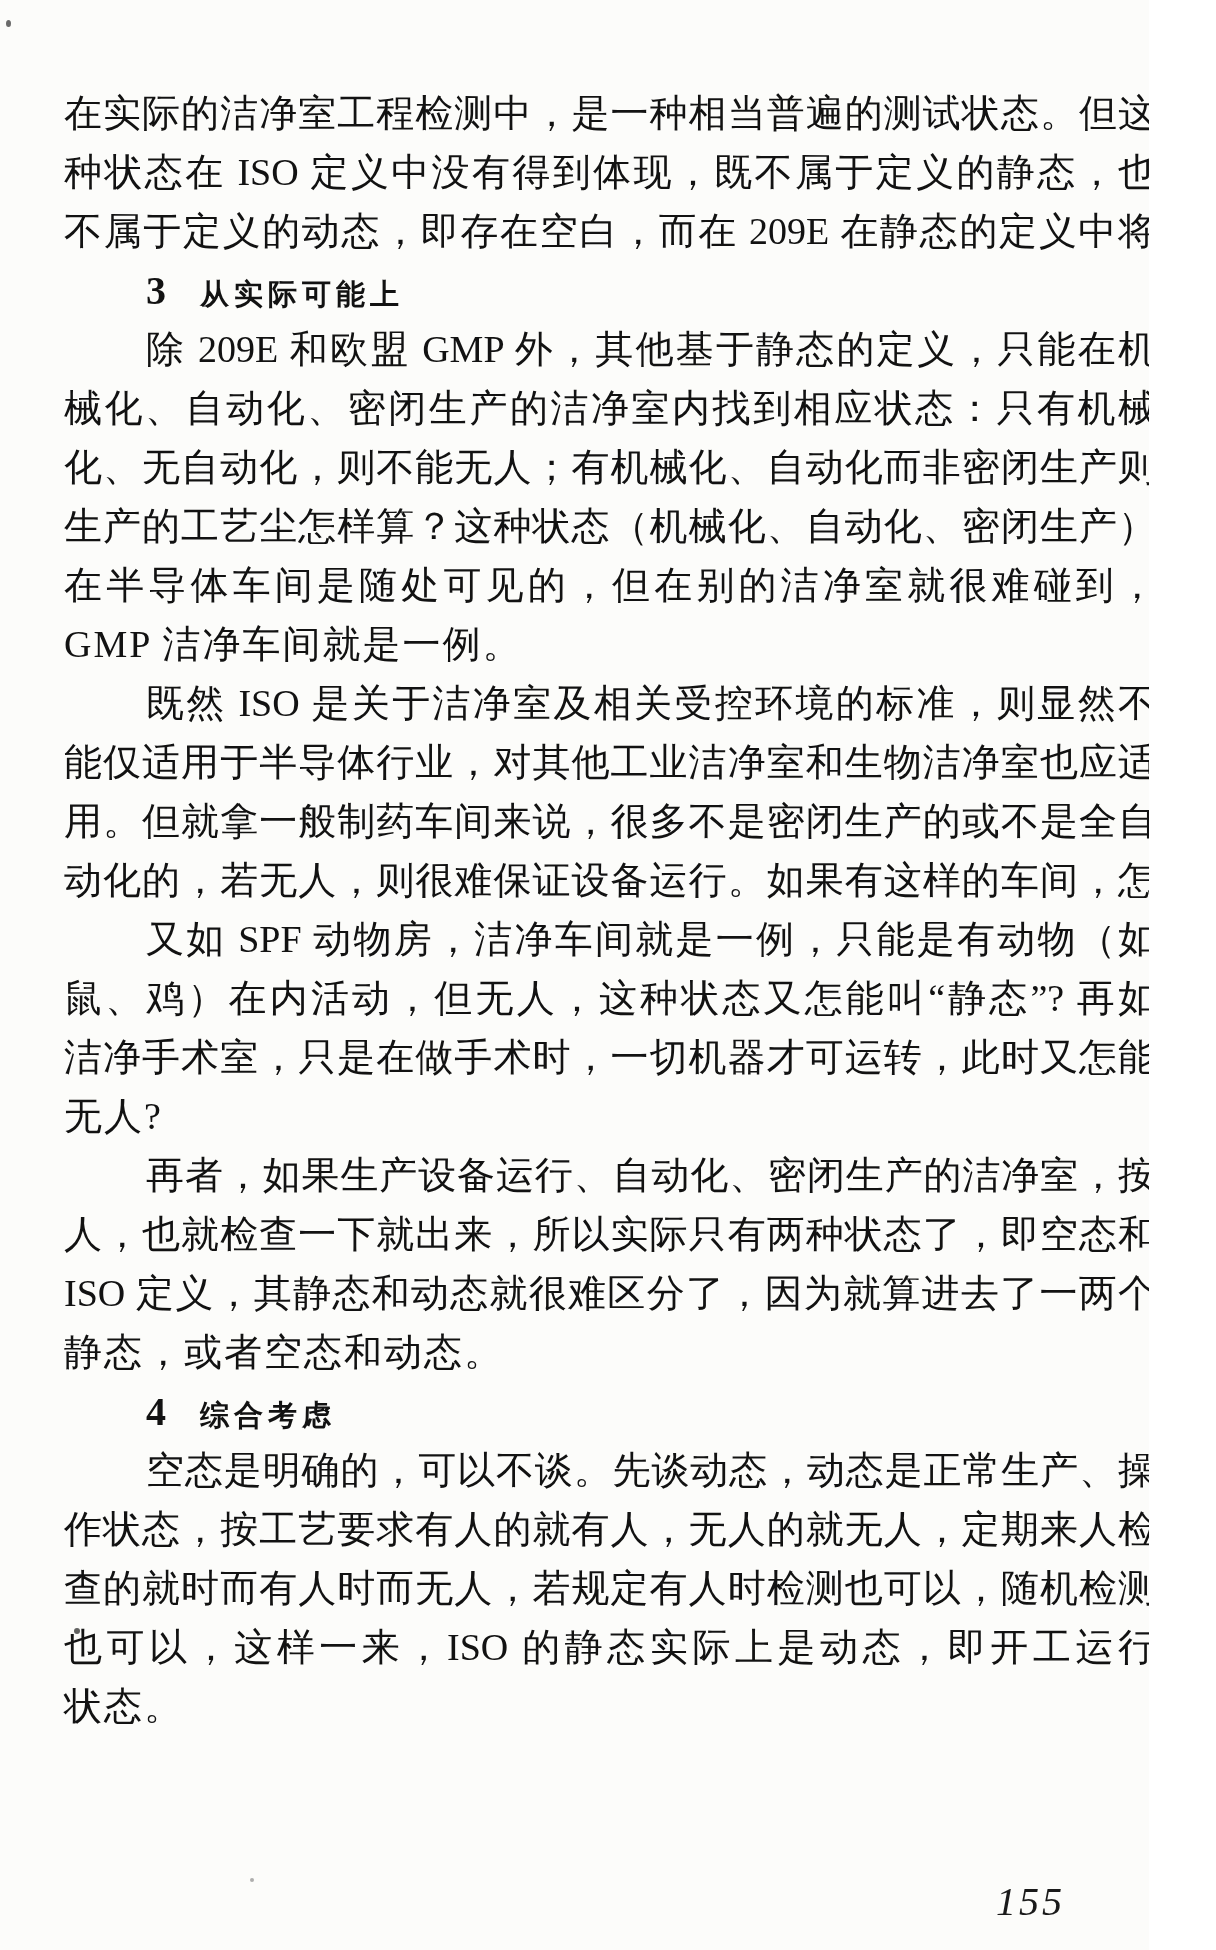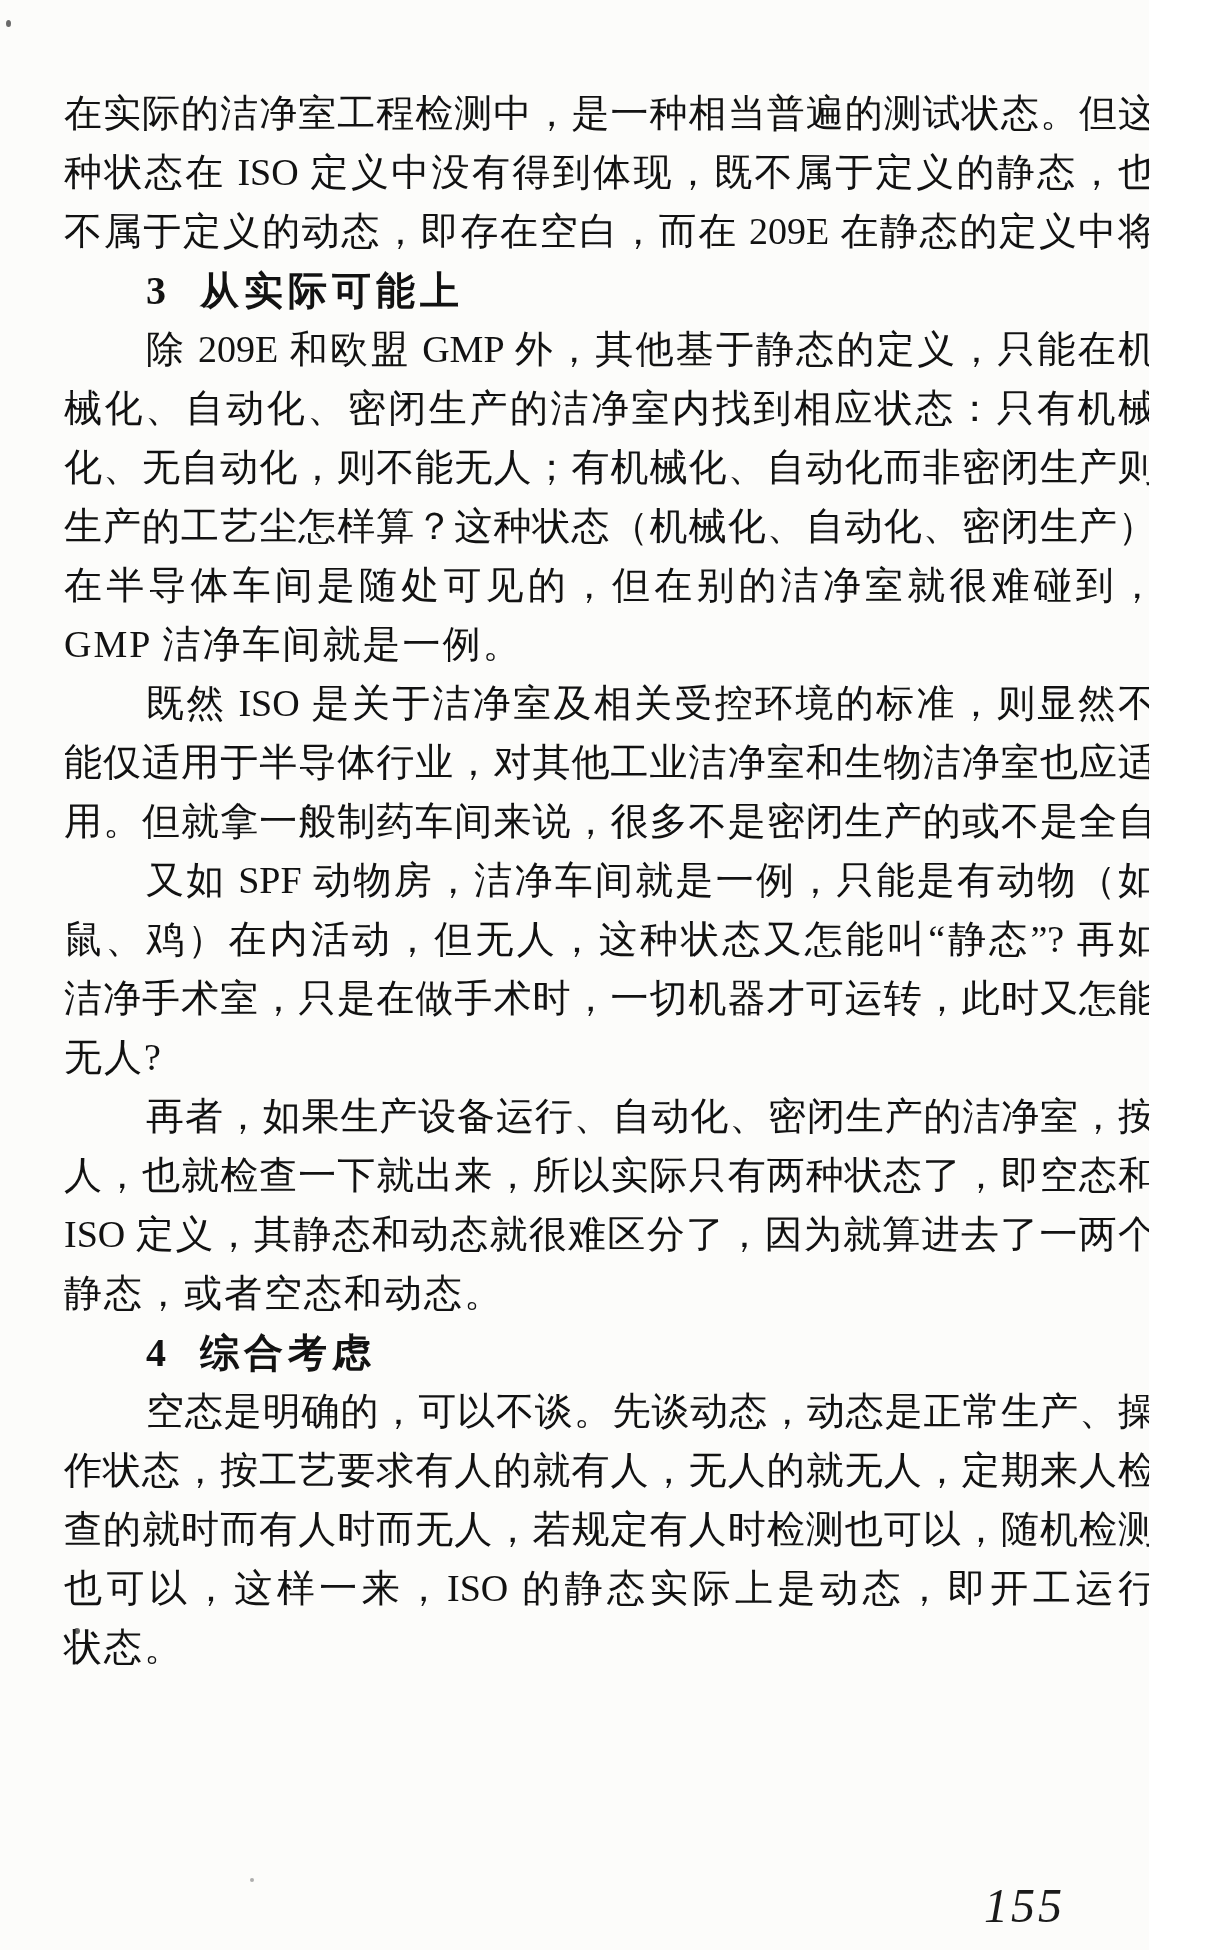--- a/index.html
+++ b/index.html
@@ -47,27 +47,27 @@
     font-weight: bold;
     padding-left: 82px;
   }
   .heading .hnum {
     display: inline-block;
     margin-right: 34px;
     font-size: 40px;
   }
   .heading .htext {
     letter-spacing: 5px;
-    font-size: 39px;
+    font-size: 29px;
   }
   .page-number {
     position: absolute;
     right: 84px;
     top: 1878px;
-    font-size: 48px;
+    font-size: 40px;
     font-style: italic;
     letter-spacing: 3px;
     color: #1a1a1a;
   }
   
   .speck {
     position: absolute;
     background: #3a3a3a;
     border-radius: 50%;
   }
@@ -90,20 +90,21 @@
       <div class="line heading"><span class="hnum">3</span><span class="htext">从实际可能上</span></div>
       <div class="line full indent">除 209E 和欧盟 GMP 外，其他基于静态的定义，只能在机</div>
       <div class="line full">械化、自动化、密闭生产的洁净室内找到相应状态：只有机械</div>
       <div class="line full">化、无自动化，则不能无人；有机械化、自动化而非密闭生产则</div>
       <div class="line full">生产的工艺尘怎样算？这种状态（机械化、自动化、密闭生产）</div>
       <div class="line full">在半导体车间是随处可见的，但在别的洁净室就很难碰到，</div>
       <div class="line end">GMP 洁净车间就是一例。</div>
       <div class="line full indent">既然 ISO 是关于洁净室及相关受控环境的标准，则显然不</div>
       <div class="line full">能仅适用于半导体行业，对其他工业洁净室和生物洁净室也应适</div>
       <div class="line full">用。但就拿一般制药车间来说，很多不是密闭生产的或不是全自</div>
+      <div class="line full">动化的，若无人，则很难保证设备运行。如果有这样的车间，怎</div>
       <div class="line full indent">又如 SPF 动物房，洁净车间就是一例，只能是有动物（如</div>
       <div class="line full">鼠、鸡）在内活动，但无人，这种状态又怎能叫“静态”? 再如</div>
       <div class="line full">洁净手术室，只是在做手术时，一切机器才可运转，此时又怎能</div>
       <div class="line end">无人?</div>
       <div class="line full indent">再者，如果生产设备运行、自动化、密闭生产的洁净室，按</div>
       <div class="line full">人，也就检查一下就出来，所以实际只有两种状态了，即空态和</div>
       <div class="line full">ISO 定义，其静态和动态就很难区分了，因为就算进去了一两个</div>
       <div class="line end">静态，或者空态和动态。</div>
       <div class="line heading"><span class="hnum">4</span><span class="htext">综合考虑</span></div>
       <div class="line full indent">空态是明确的，可以不谈。先谈动态，动态是正常生产、操</div>

